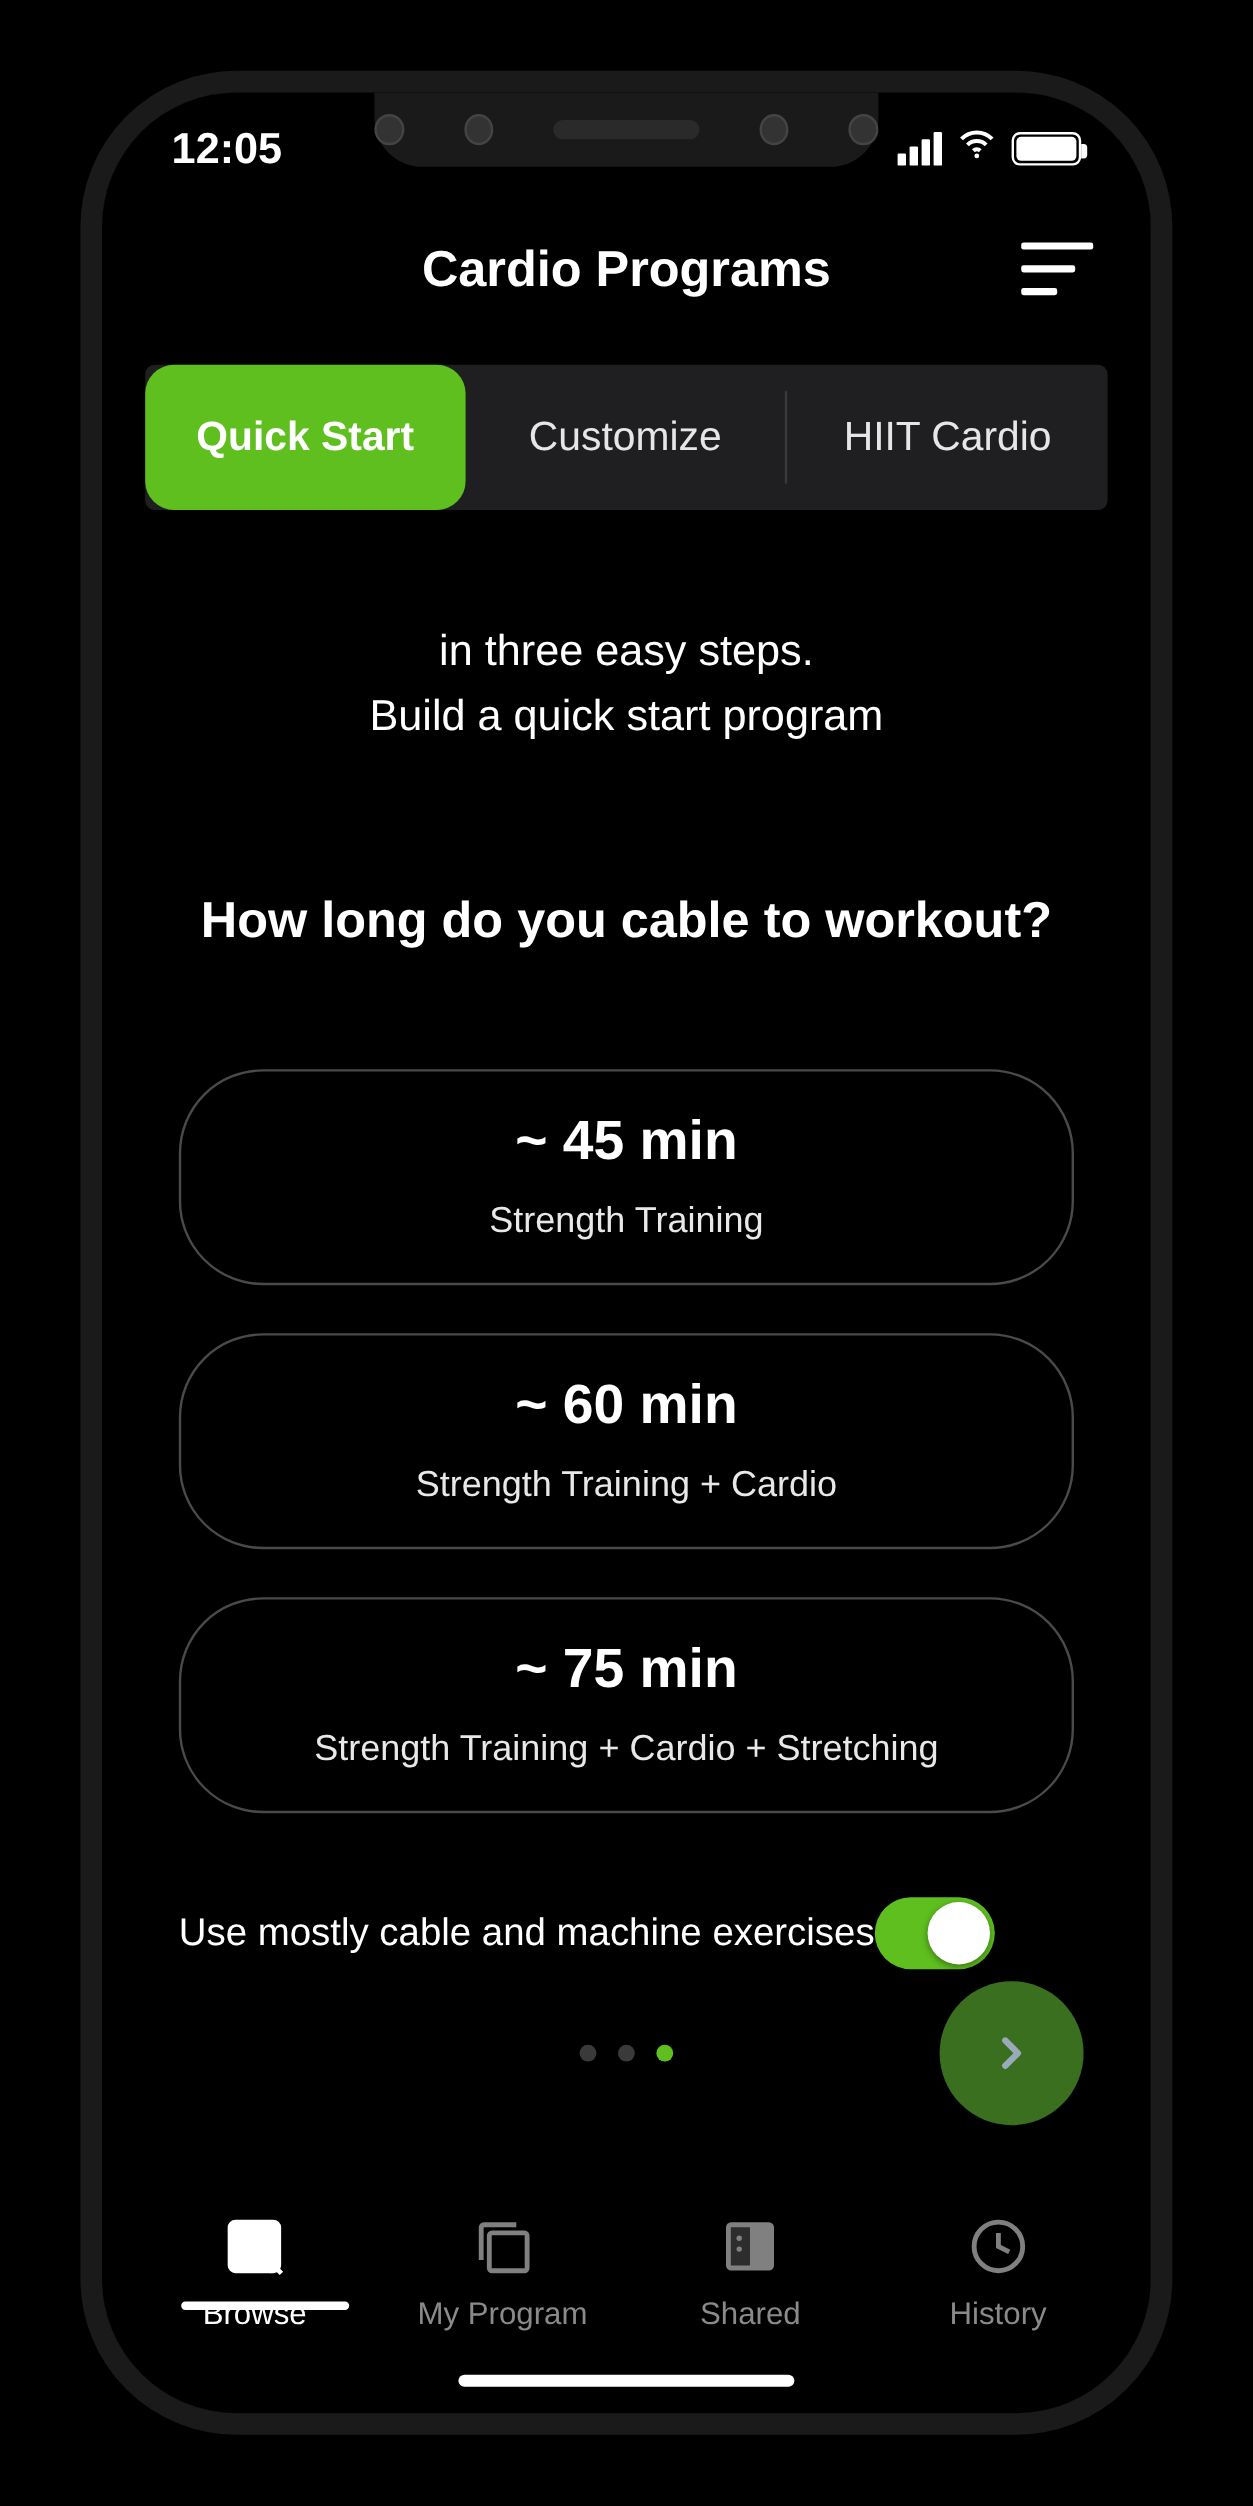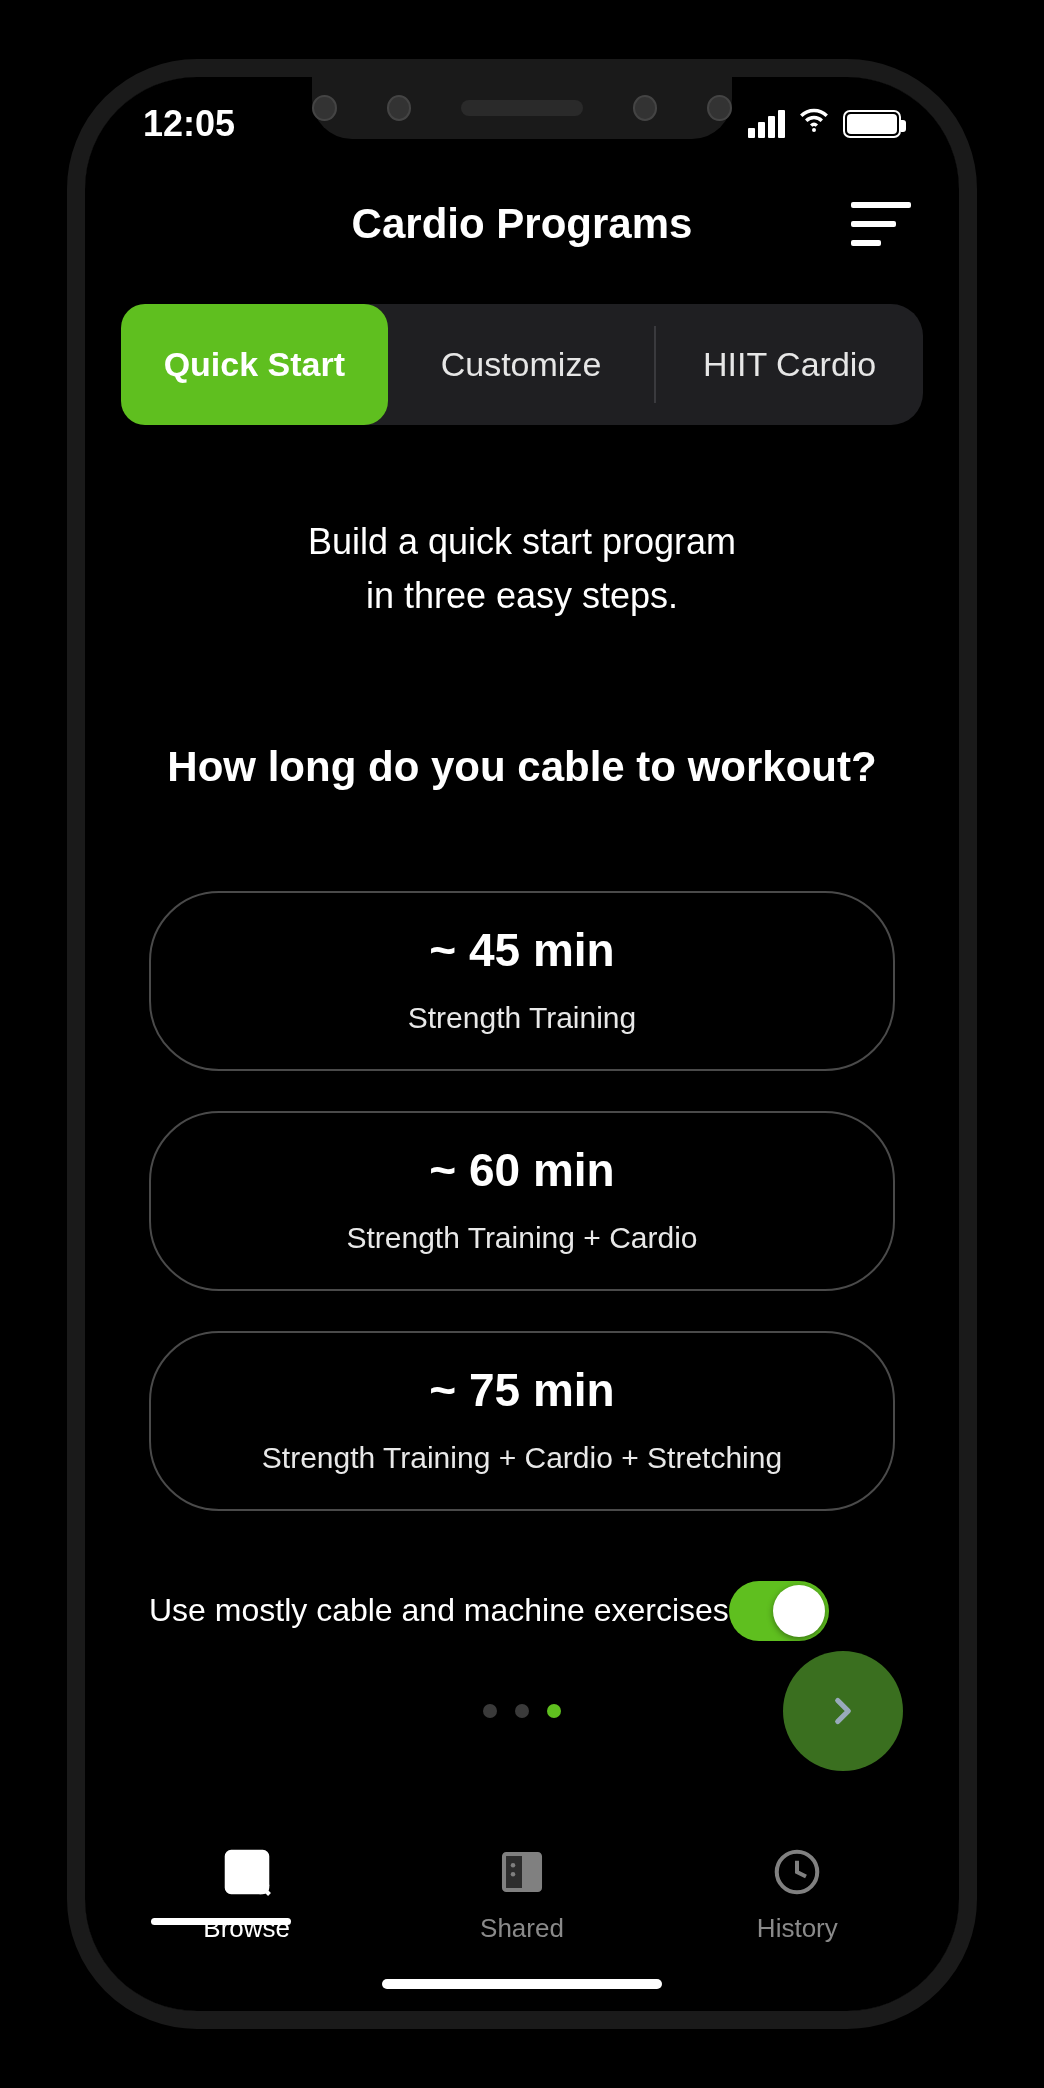--- a/index.html
+++ b/index.html
@@ -40,21 +40,21 @@
   .battery .fill { position:absolute; inset:2px; background:#fff; border-radius:4px; }
 
   
   .header { display:flex; align-items:center; justify-content:center; height:110px; position:relative; padding: 0 40px; }
   .header-title { font-size: 42px; font-weight: 700; }
   .menu-btn { position:absolute; right:48px; top:50%; transform:translateY(-50%); width:60px; height:44px; display:flex; flex-direction:column; justify-content:space-between; cursor:pointer; }
   .menu-btn span { height:6px; background:#fff; border-radius:2px; }
   .menu-btn span:nth-child(1){width:100%}.menu-btn span:nth-child(2){width:75%}.menu-btn span:nth-child(3){width:50%}
 
   
-  .segment { margin: 28px 36px 0; background:#1f1f22; border-radius:32px; height:128px; display:flex; align-items:stretch; }
+  .segment { margin: 28px 36px 0; background:#1f1f22; border-radius:8px; height:128px; display:flex; align-items:stretch; }
   .segment .tab { flex:1; display:flex; align-items:center; justify-content:center; font-size:34px; font-weight:500; color:#e6e6e6; position:relative; cursor:pointer; }
   .segment .tab.active { background:#5fbf1f; color:#fff; border-radius:24px; font-weight:600; margin:0; }
   .segment .sep { width:2px; background:#3a3a3e; margin:22px 0; }
 
   
   .content { flex:1; padding: 0 48px; display:flex; flex-direction:column; }
   .intro { text-align:center; font-size:36px; line-height:1.5; margin-top:90px; font-weight:400; }
   .question { text-align:center; font-size:42px; font-weight:700; margin-top:120px; }
 
   .options { margin-top:100px; display:flex; flex-direction:column; gap:40px; padding: 0 16px; }
@@ -134,22 +134,22 @@
 
     <div class="segment">
       <div class="tab active">Quick Start</div>
       <div class="tab">Customize</div>
       <div class="sep"></div>
       <div class="tab">HIIT Cardio</div>
     </div>
 
     <div class="content">
       <div class="intro">
+        <div>in three easy steps.</div>
         <div>Build a quick start program</div>
-        <div>in three easy steps.</div>
       </div>
 
       <div class="question">How long do you cable to workout?</div>
 
       <div class="options">
         <div class="option">
           <div class="time">~ 45 min</div>
           <div class="desc">Strength Training</div>
         </div>
         <div class="option">
@@ -193,20 +193,29 @@
               <line x1="7" y1="16" x2="13" y2="16"></line>
               <circle cx="18" cy="18" r="3"></circle>
               <line x1="20" y1="20" x2="22" y2="22"></line>
             </svg>
         </div>
         <div class="tlabel">Browse</div>
       </div>
       <div class="titem">
         <div class="ticon">
           <svg viewBox="0 0 24 24" fill="none" stroke="#808080" stroke-width="1.8">
+              <rect x="7" y="7" width="14" height="14" rx="1"></rect>
+              <path d="M4 17V5a1 1 0 0 1 1-1h12"></path>
+            </svg>
+        </div>
+        <div class="tlabel">My Program</div>
+      </div>
+      <div class="titem">
+        <div class="ticon">
+          <svg viewBox="0 0 24 24" fill="none" stroke="#808080" stroke-width="1.8">
               <rect x="4" y="4" width="16" height="16" rx="1" fill="#808080" fill-opacity="0.35"></rect>
               <rect x="12" y="4" width="8" height="16" fill="#808080" stroke="none"></rect>
               <circle cx="8" cy="9" r="1" fill="#808080" stroke="none"></circle>
               <circle cx="8" cy="13" r="1" fill="#808080" stroke="none"></circle>
             </svg>
         </div>
         <div class="tlabel">Shared</div>
       </div>
       <div class="titem">
         <div class="ticon">

